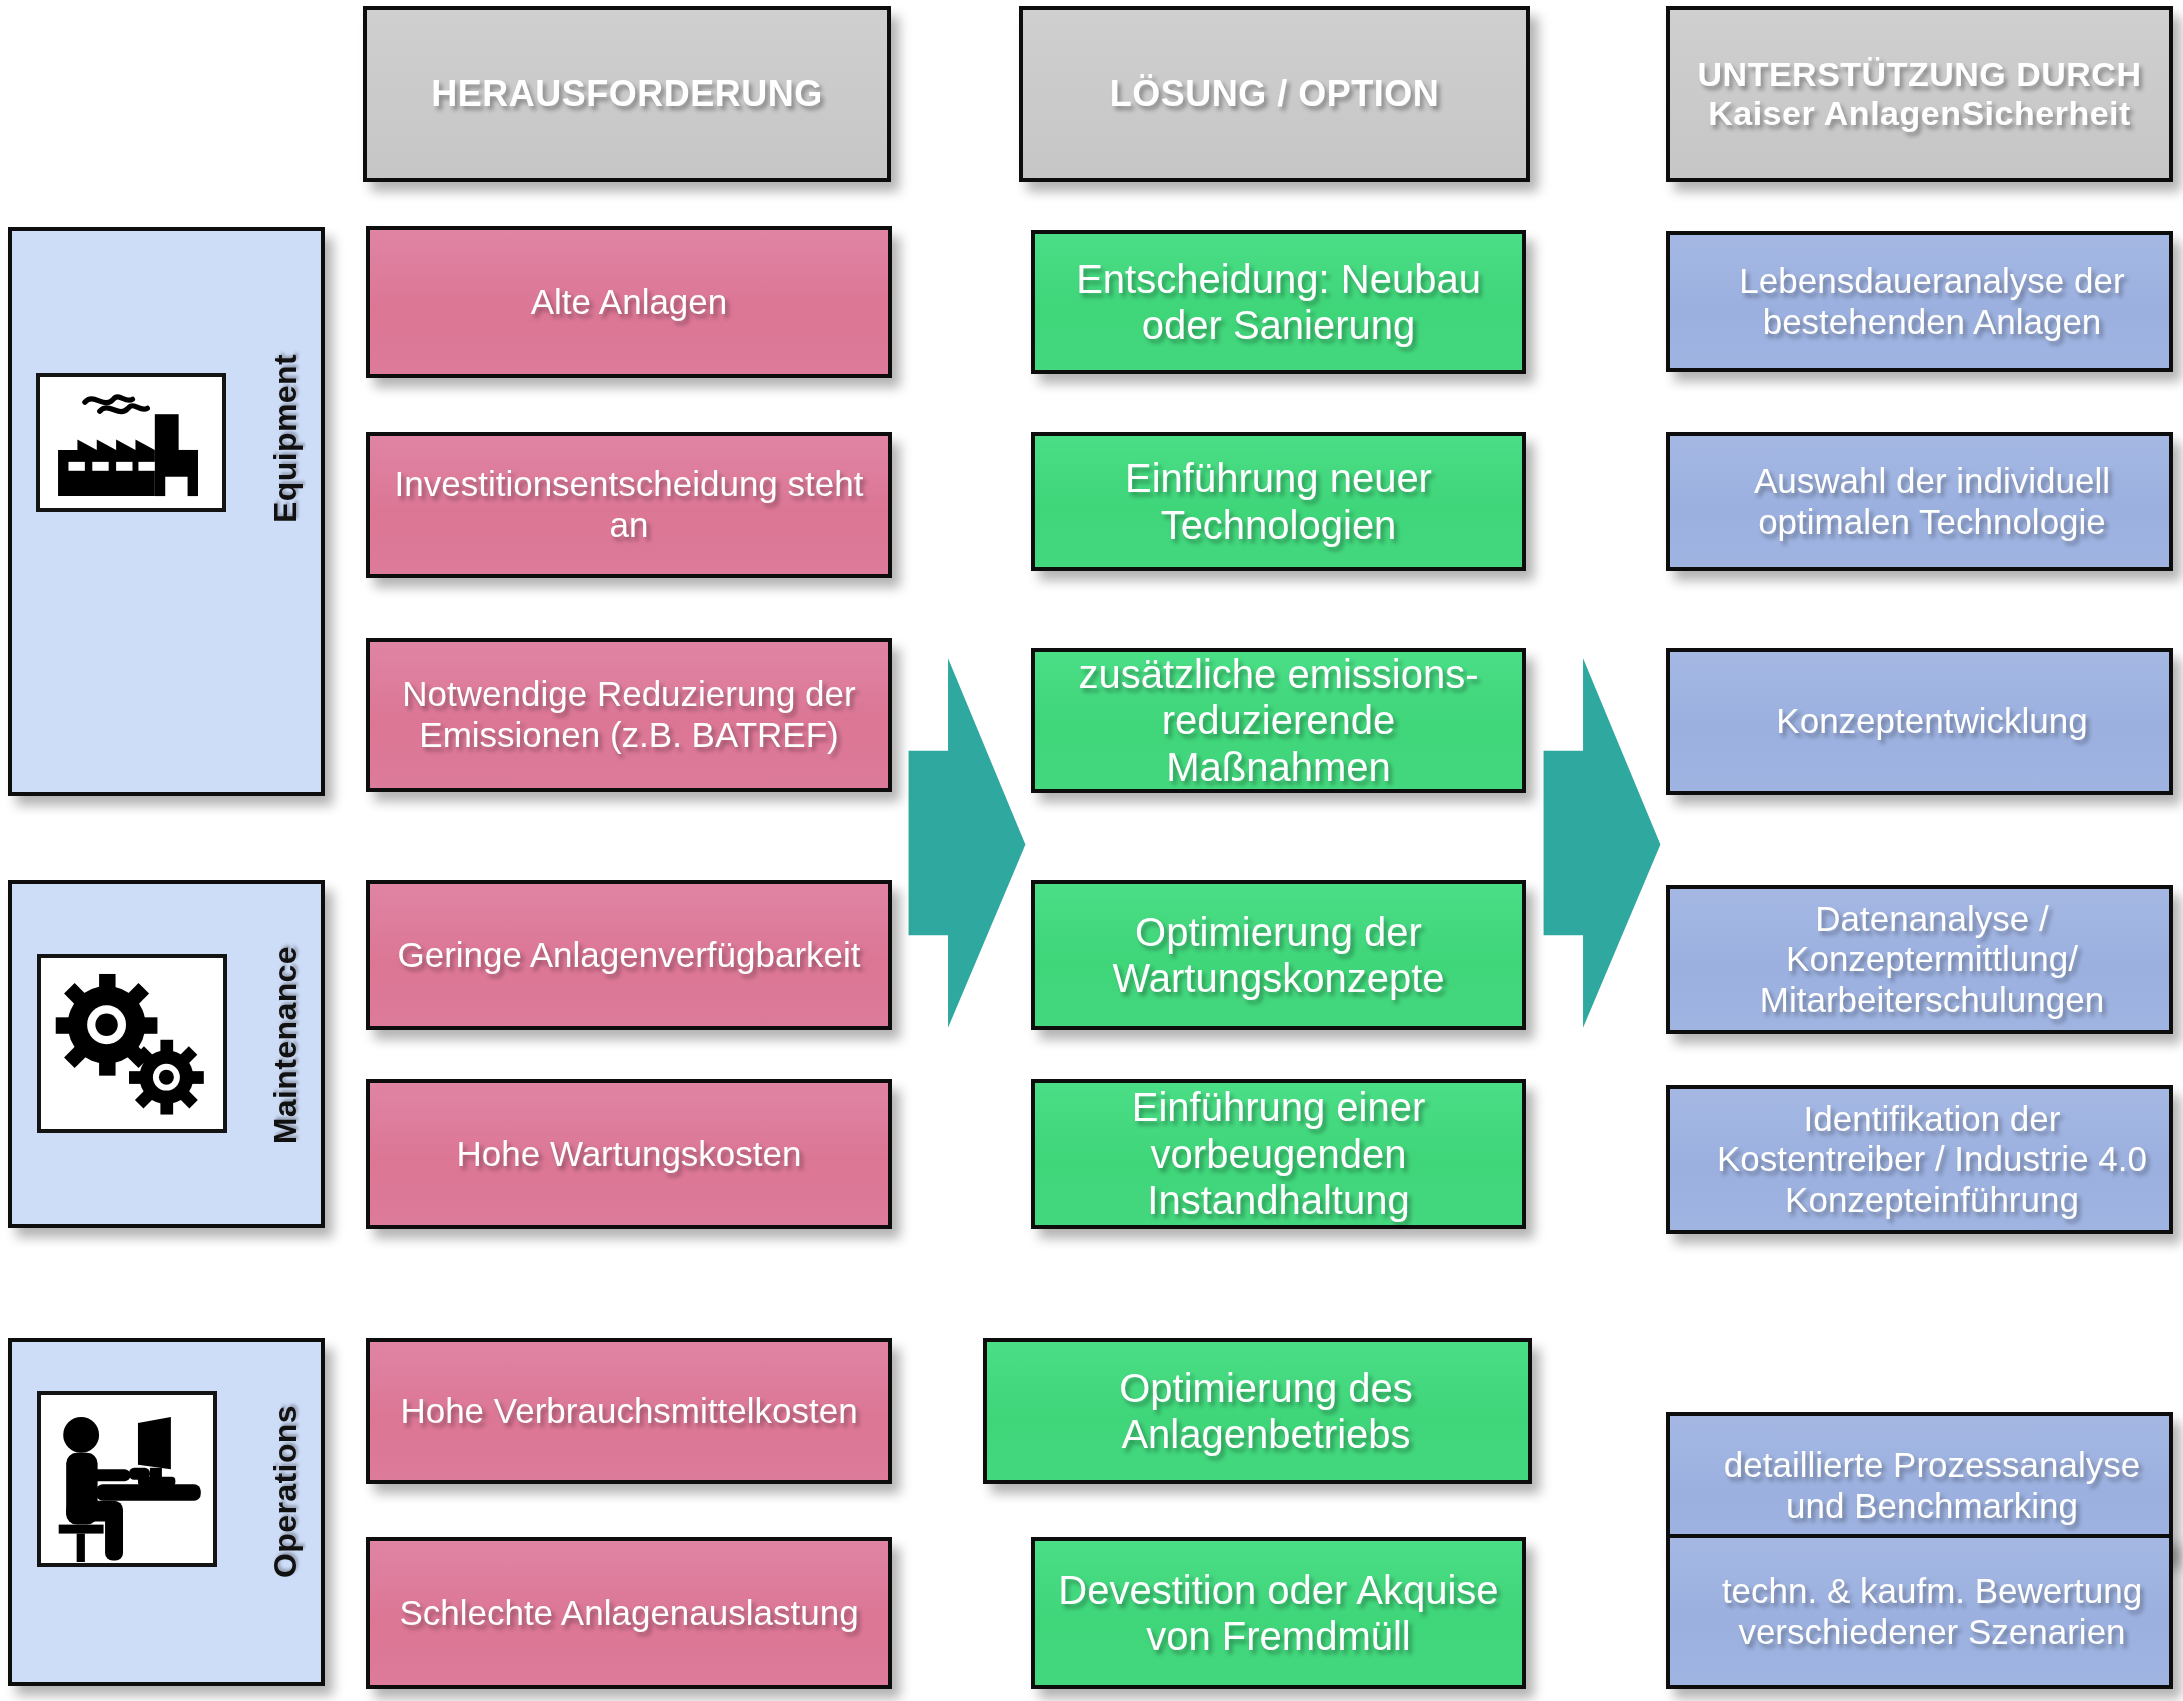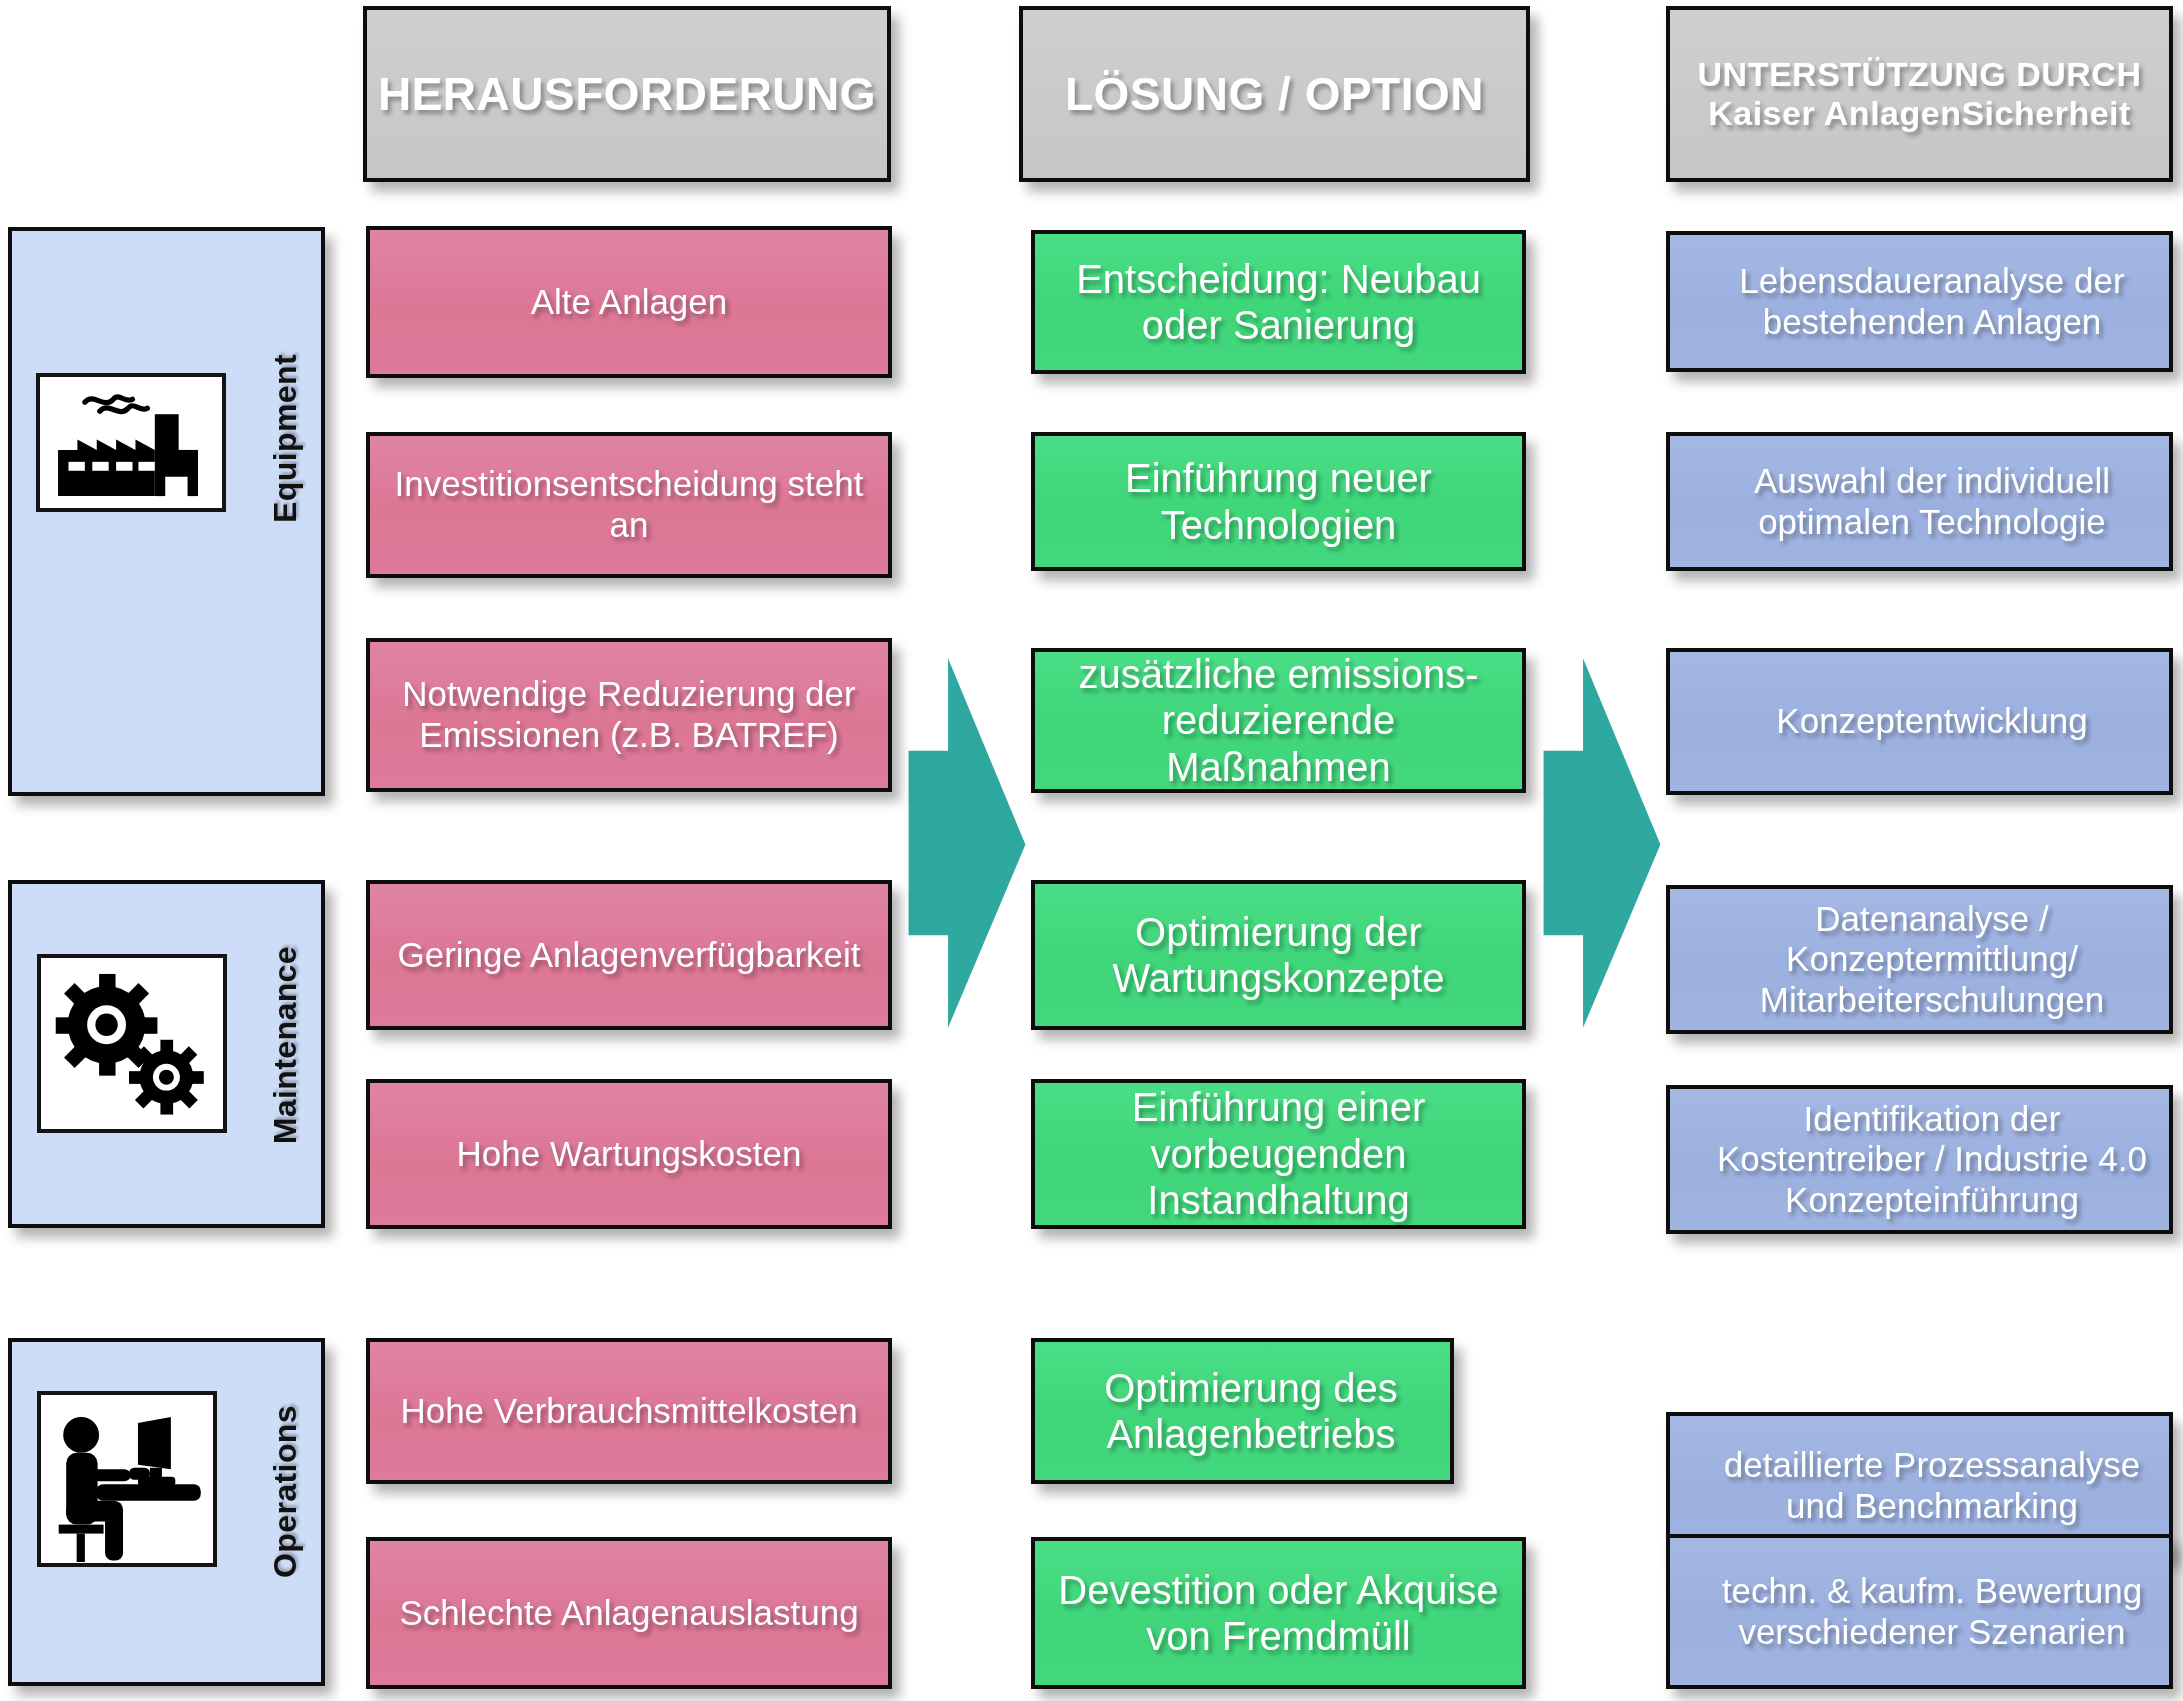--- a/index.html
+++ b/index.html
@@ -28,21 +28,21 @@
     line-height: 1.16;
     box-shadow: 8px 9.5px 11px rgba(0,0,0,0.30);
     text-shadow: 3.2px 4px 4px rgba(0,0,0,0.32);
     padding: 3.2px 11px;
   }
 
   
   .hdr {
     background: linear-gradient(to bottom, #cfcfcf 0%, #c6c6c6 100%);
     font-weight: bold;
-    font-size: 46px;
+    font-size: 36px;
     letter-spacing: 0.5px;
   }
 
   
   .cat {
     position: absolute;
     box-sizing: border-box;
     border: 4px solid #0d0d0d;
     background: #cddcf7;
     box-shadow: 8px 9.5px 11px rgba(0,0,0,0.30);
@@ -253,21 +253,21 @@
 <div class="box solution" style="left:1031px; top:1079px; width:495px; height:150px;">
   <span>Einführung einer vorbeugenden Instandhaltung</span>
 </div>
 <div class="box support" style="left:1666px; top:1085px; width:507px; height:149px;">
   <span>Identifikation der Kostentreiber / Industrie 4.0 Konzepteinführung</span>
 </div>
 
 <div class="box challenge" style="left:366px; top:1338px; width:526px; height:146px;">
   <span>Hohe Verbrauchsmittelkosten</span>
 </div>
-<div class="box solution" style="left:1031px; top:1338px; width:423px; height:146px;padding-left:28px;">
+<div class="box solution" style="left:983px; top:1338px; width:549px; height:146px;padding-left:28px;">
   <span>Optimierung des Anlagenbetriebs</span>
 </div>
 <div class="box support" style="left:1666px; top:1412px; width:507px; height:147px;">
   <span>detaillierte Prozessanalyse und Benchmarking</span>
 </div>
 
 <div class="box challenge" style="left:366px; top:1537px; width:526px; height:152px;">
   <span>Schlechte Anlagenauslastung</span>
 </div>
 <div class="box solution" style="left:1031px; top:1537px; width:495px; height:152px;">

